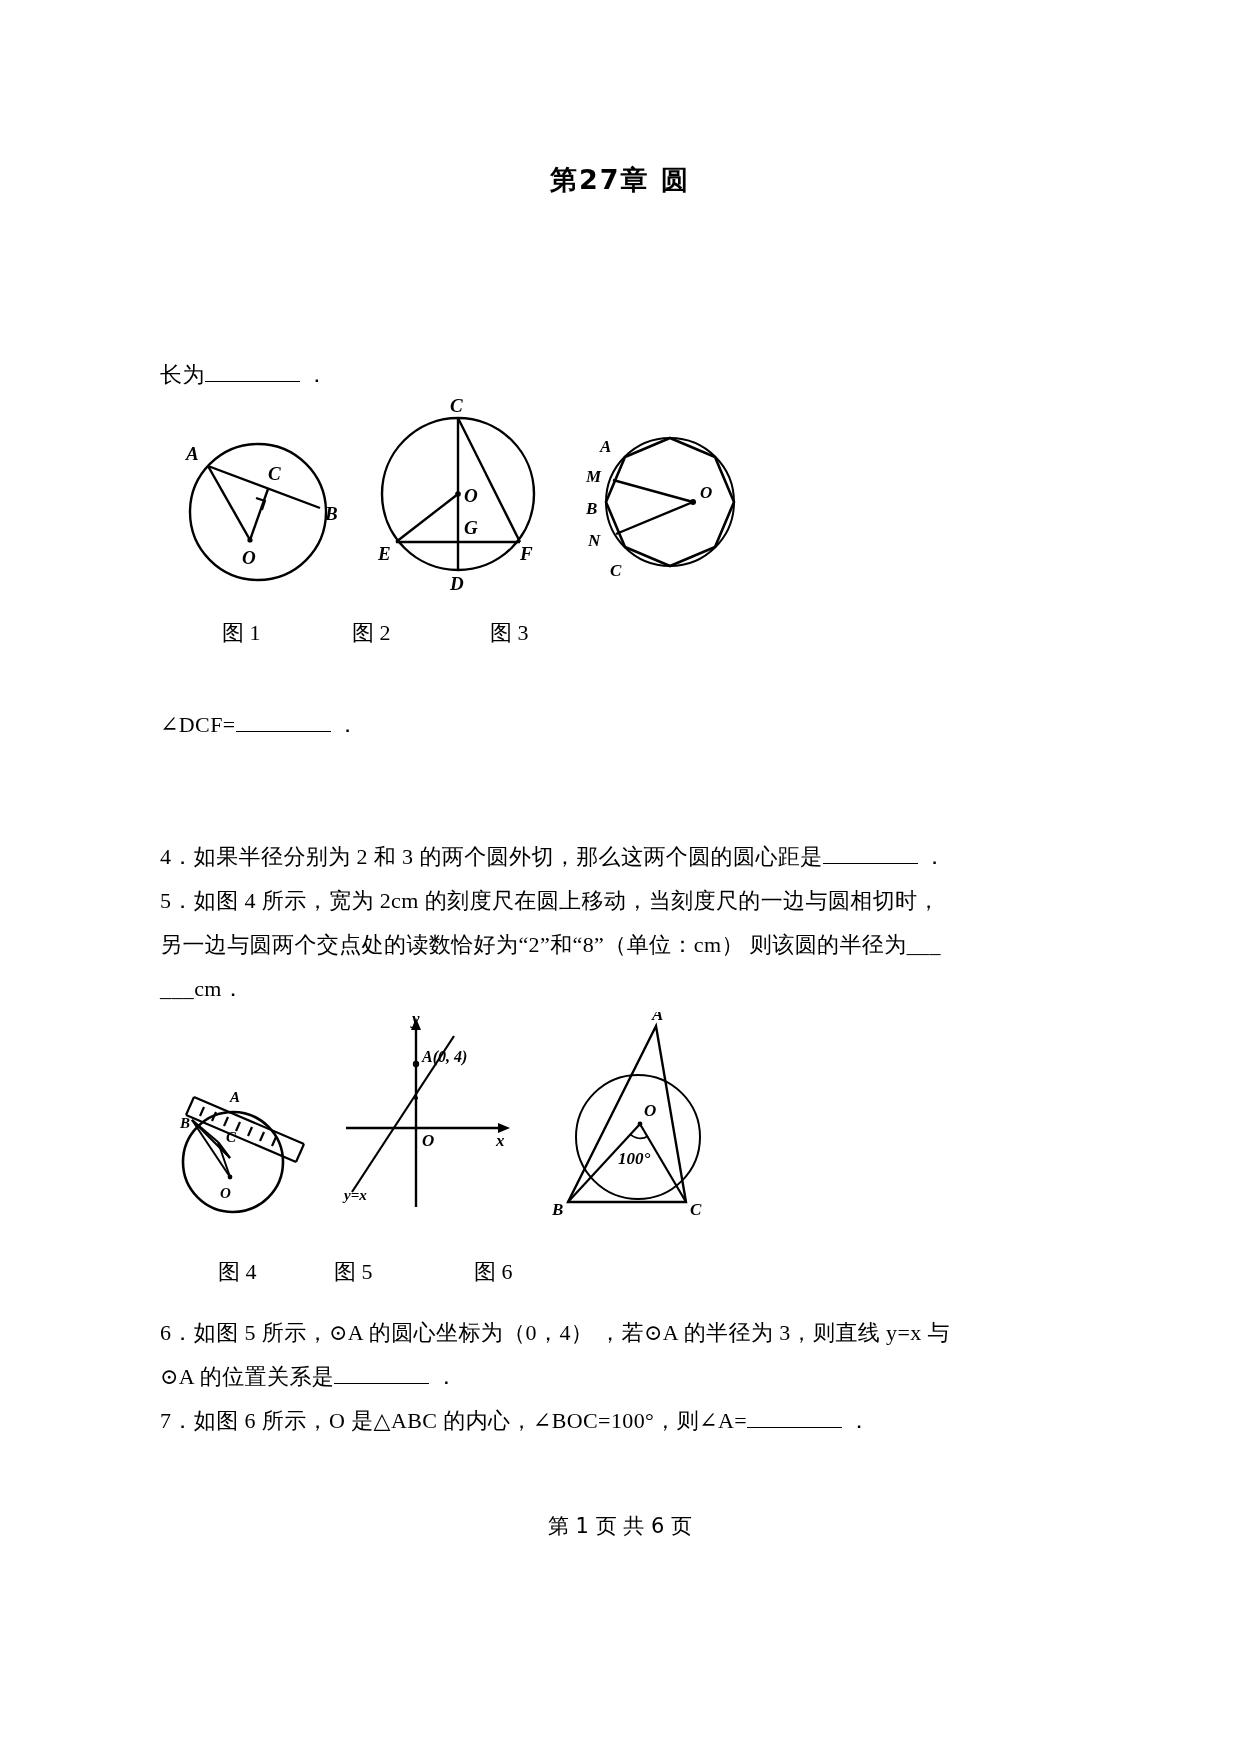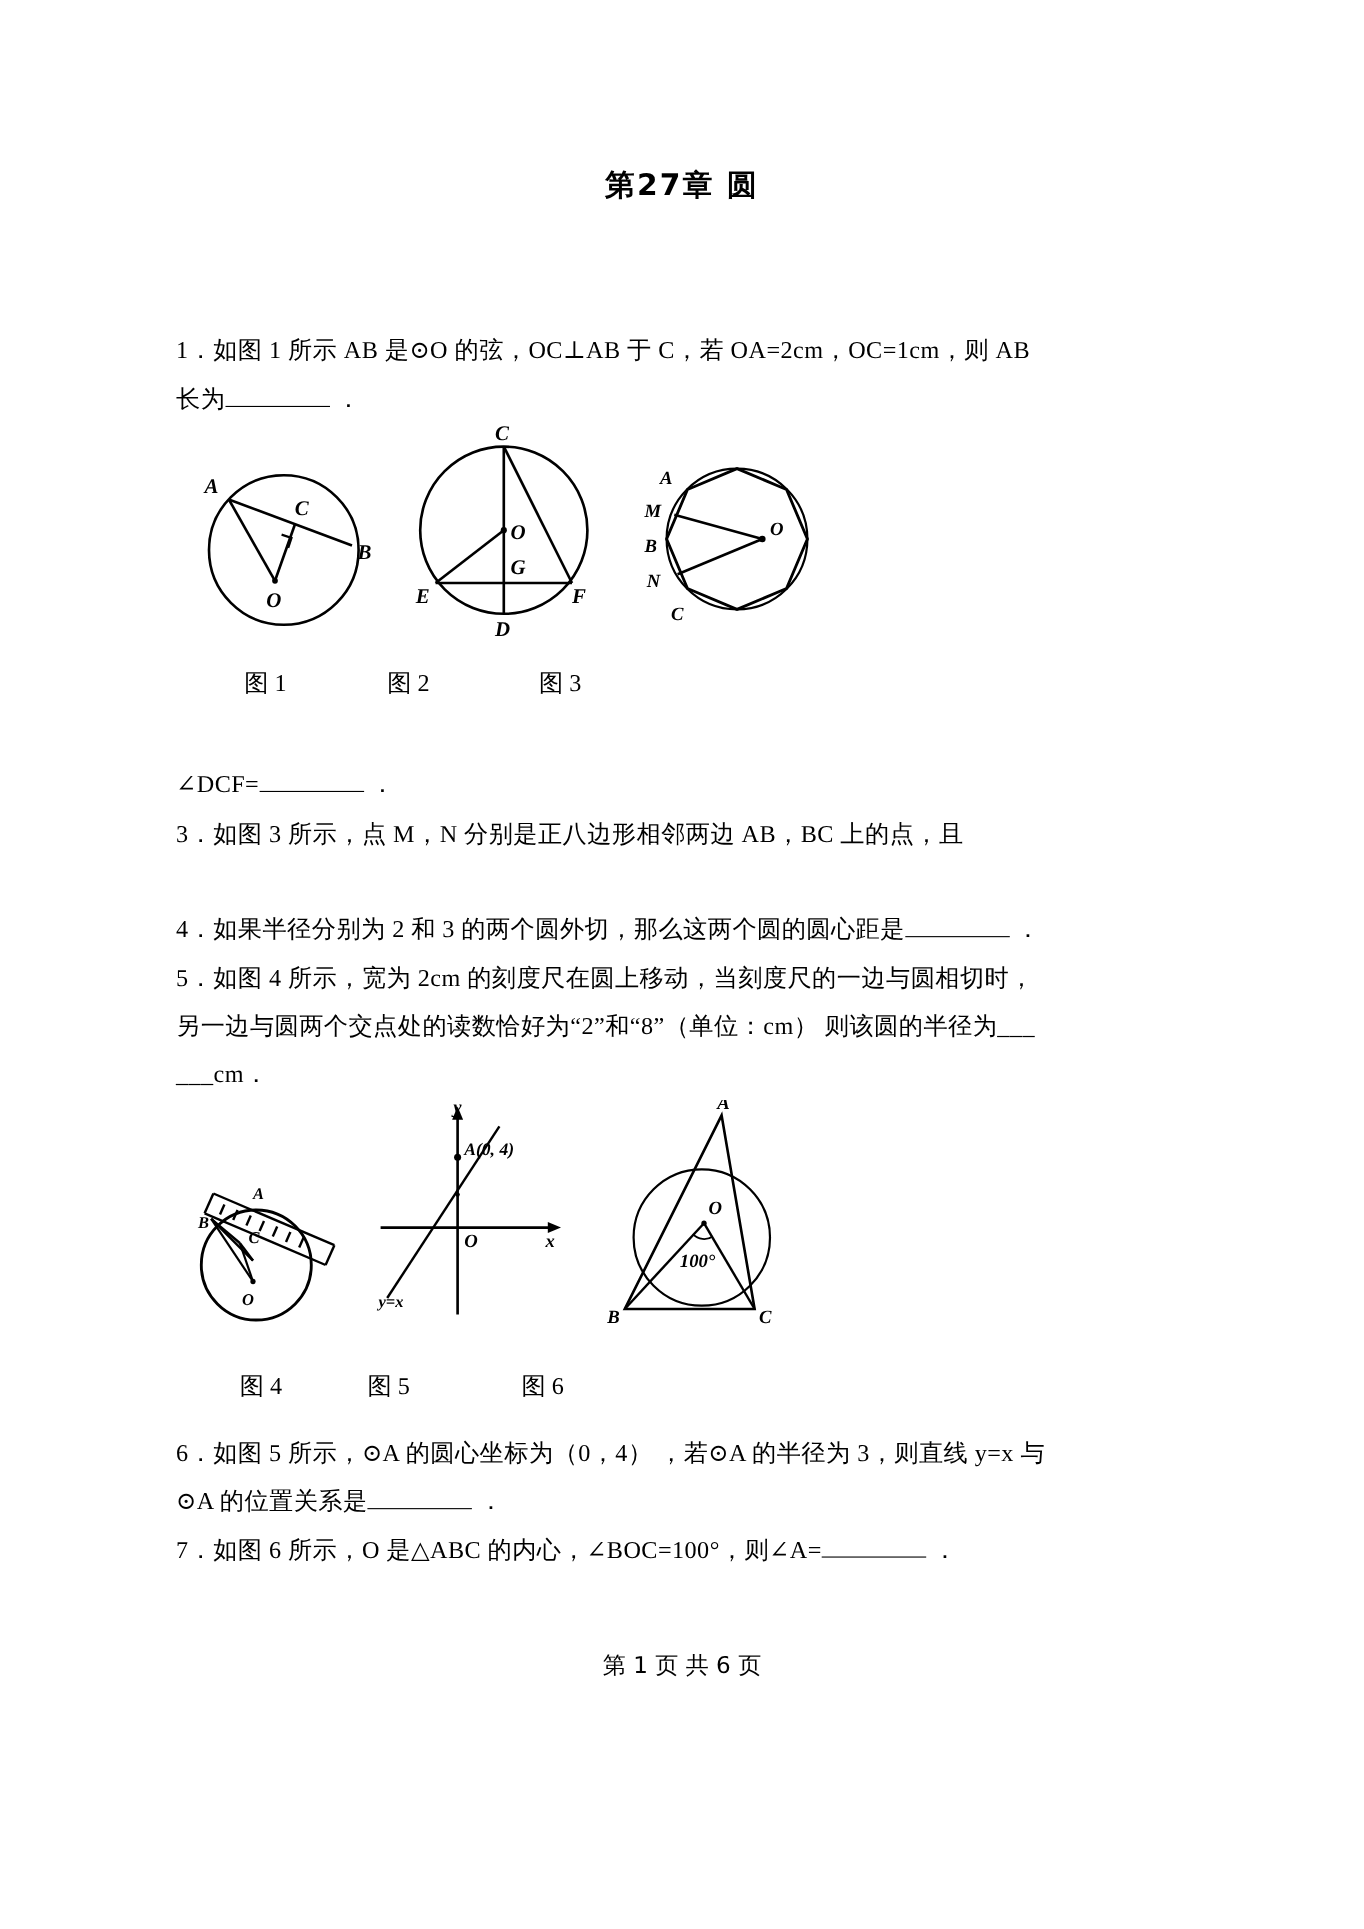--- a/index.html
+++ b/index.html
@@ -10,21 +10,21 @@
   body {
     width: 1240px;
     height: 1754px;
     position: relative;
     font-family: "Liberation Serif", "DejaVu Serif", serif;
     color: #000000;
     overflow: hidden;
   }
   .page {
     position: absolute;
-    left: 0; top: 0;
+    left: 0; top: 12px;
     width: 1240px;
     height: 1310px;
   }
 
   
   .doc-title {
     position: absolute;
     left: 0; top: 150px;
     width: 1240px;
     text-align: center;
@@ -84,21 +84,20 @@
   }
 </style>
 </head>
 <body>
 
 <div class="page">
 
   <div class="doc-title">第27章  圆</div>
 
 
-  <div class="qline" style="left:160px; top:305px;">1．如图 1 所示 AB 是⊙O 的弦，OC⊥AB 于 C，若 OA=2cm，OC=1cm，则 AB</div>
   <div class="qline" style="left:160px; top:350px;">
     <span>长为</span><span class="blank-m"></span>&nbsp;<span>．</span>
   </div>
 
   <div class="figure" style="left:168px; top:400px;">
     <svg width="180" height="180" viewBox="0 0 180 180">
       <circle cx="90" cy="100" r="68" fill="none" stroke="#000" stroke-width="2.4"></circle>
 
       <line x1="40" y1="54" x2="152" y2="96" stroke="#000" stroke-width="2.4"></line>
 
@@ -154,21 +153,20 @@
   </div>
 
   <div class="fig-caption" style="left:222px; top:606px;">图 1</div>
   <div class="fig-caption" style="left:352px; top:606px;">图 2</div>
   <div class="fig-caption" style="left:490px; top:606px;">图 3</div>
 
   <div class="qline" style="left:160px; top:700px;">
     <span>∠DCF=</span><span class="blank-m"></span>&nbsp;<span>．</span>
   </div>
 
-  <div class="qline" style="left:160px; top:745px;">3．如图 3 所示，点 M，N 分别是正八边形相邻两边 AB，BC 上的点，且</div>
 
   <div class="qline" style="left:160px; top:832px;">
     <span>4．如果半径分别为 2 和 3 的两个圆外切，那么这两个圆的圆心距是</span><span class="blank-m"></span>&nbsp;<span>．</span>
   </div>
 
   <div class="qline" style="left:160px; top:876px;">5．如图 4 所示，宽为 2cm 的刻度尺在圆上移动，当刻度尺的一边与圆相切时，</div>
   <div class="qline" style="left:160px; top:920px;">另一边与圆两个交点处的读数恰好为“2”和“8”（单位：cm） 则该圆的半径为___</div>
   <div class="qline" style="left:160px; top:964px;">___cm．</div>
 
   <div class="figure" style="left:168px; top:1068px;">

